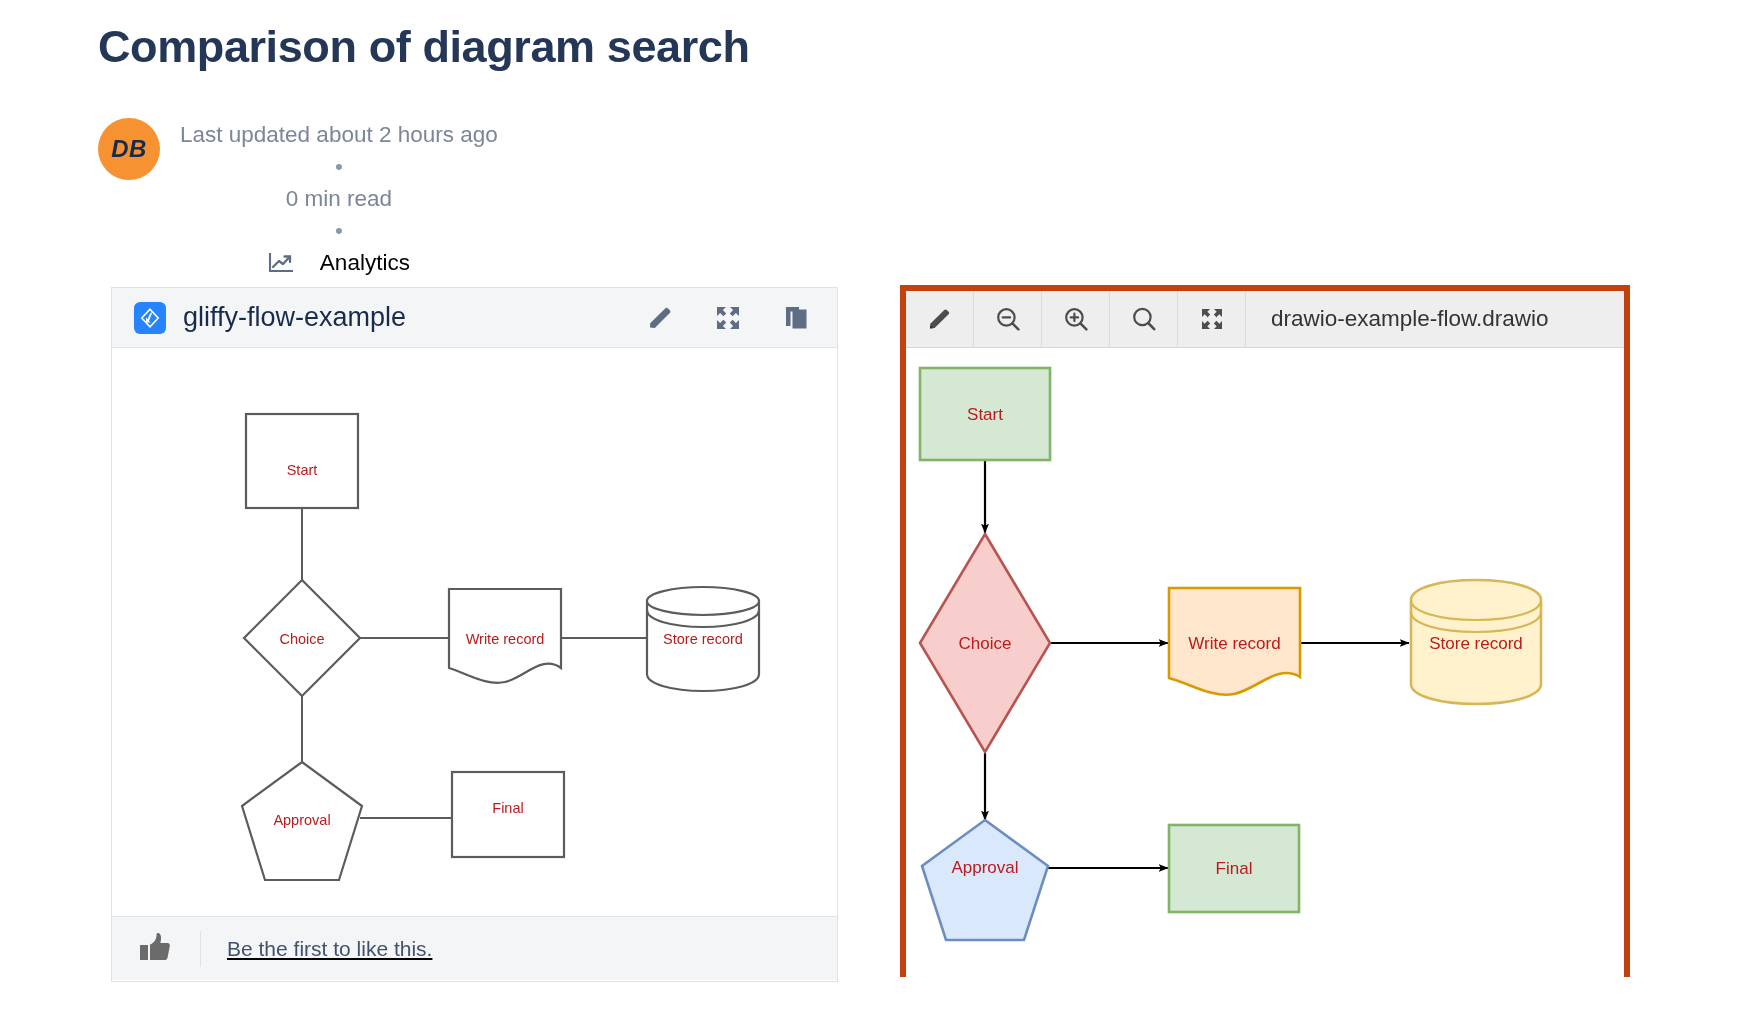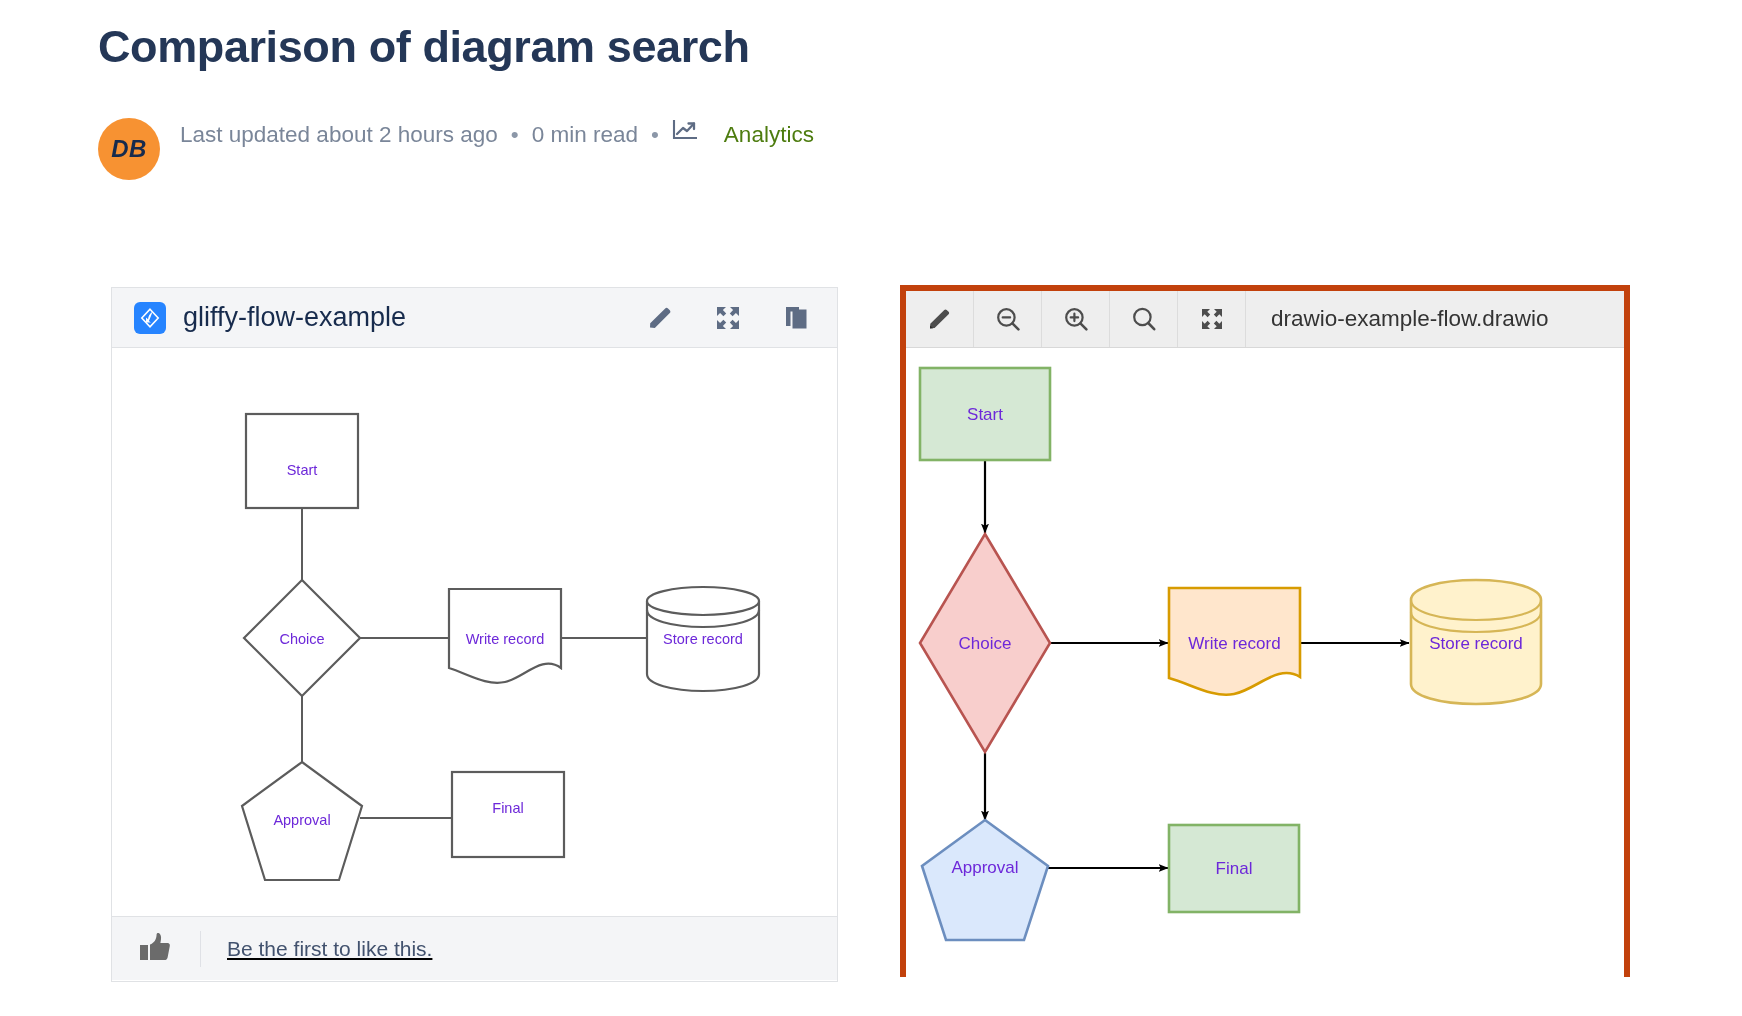--- a/index.html
+++ b/index.html
@@ -28,24 +28,24 @@
     font-size: 24px; font-weight: 700;
     display: flex; align-items: center; justify-content: center;
     flex: 0 0 auto; letter-spacing: 0.5px; font-style: italic;
   }
   .byline-text { margin-left: 20px; padding-top: 1px; }
   .byline-row1 {
     font-size: 22.5px; line-height: 32px; color: #7a8699; white-space: nowrap;
   }
   .byline-row2 {
     font-size: 22.5px; line-height: 32px; color: #7a8699;
-    white-space: nowrap; display: flex; align-items: center; gap: 0;
+    white-space: nowrap; display: flex; align-items: center; gap: 0; flex-direction: column;
   }
   .dot-sep { padding: 0 13px; color: #8c97a8; }
-  .analytics-link { display: inline-flex; align-items: flex-start; gap: 27px; color: #4d7c0f; }
+  .analytics-link { display: inline-flex; align-items: center; gap: 27px; color: #000000; }
   .analytics-link svg { display:block; }
 
   
   .gliffy-panel {
     position: absolute; left: 111px; top: 287px;
     width: 727px; height: 695px;
     background: #fff;
     border: 1px solid #e0e2e5;
   }
   .gliffy-head {
@@ -86,21 +86,21 @@
     display: flex; align-items: center; justify-content: center; cursor: pointer;
   }
   .tb-filename {
     flex: 1; display: flex; align-items: center; padding-left: 25px;
     font-size: 22.5px; color: #333333; white-space: nowrap;
   }
   .drawio-canvas { position: relative; height: 633px; background: #fff; overflow: hidden; }
 
   .shape-label {
     position: absolute; left: 0; right: 0;
-    text-align: center; font-size: 14.5px; color: #6d28d9; pointer-events: none;
+    text-align: center; font-size: 14.5px; color: #b91c1c; pointer-events: none;
   }
   .dio-label { font-size: 17px; }
 </style>
 </head>
 <body>
 
 <div class="page">
 
   <div class="page-title">Comparison of diagram search</div>
 

